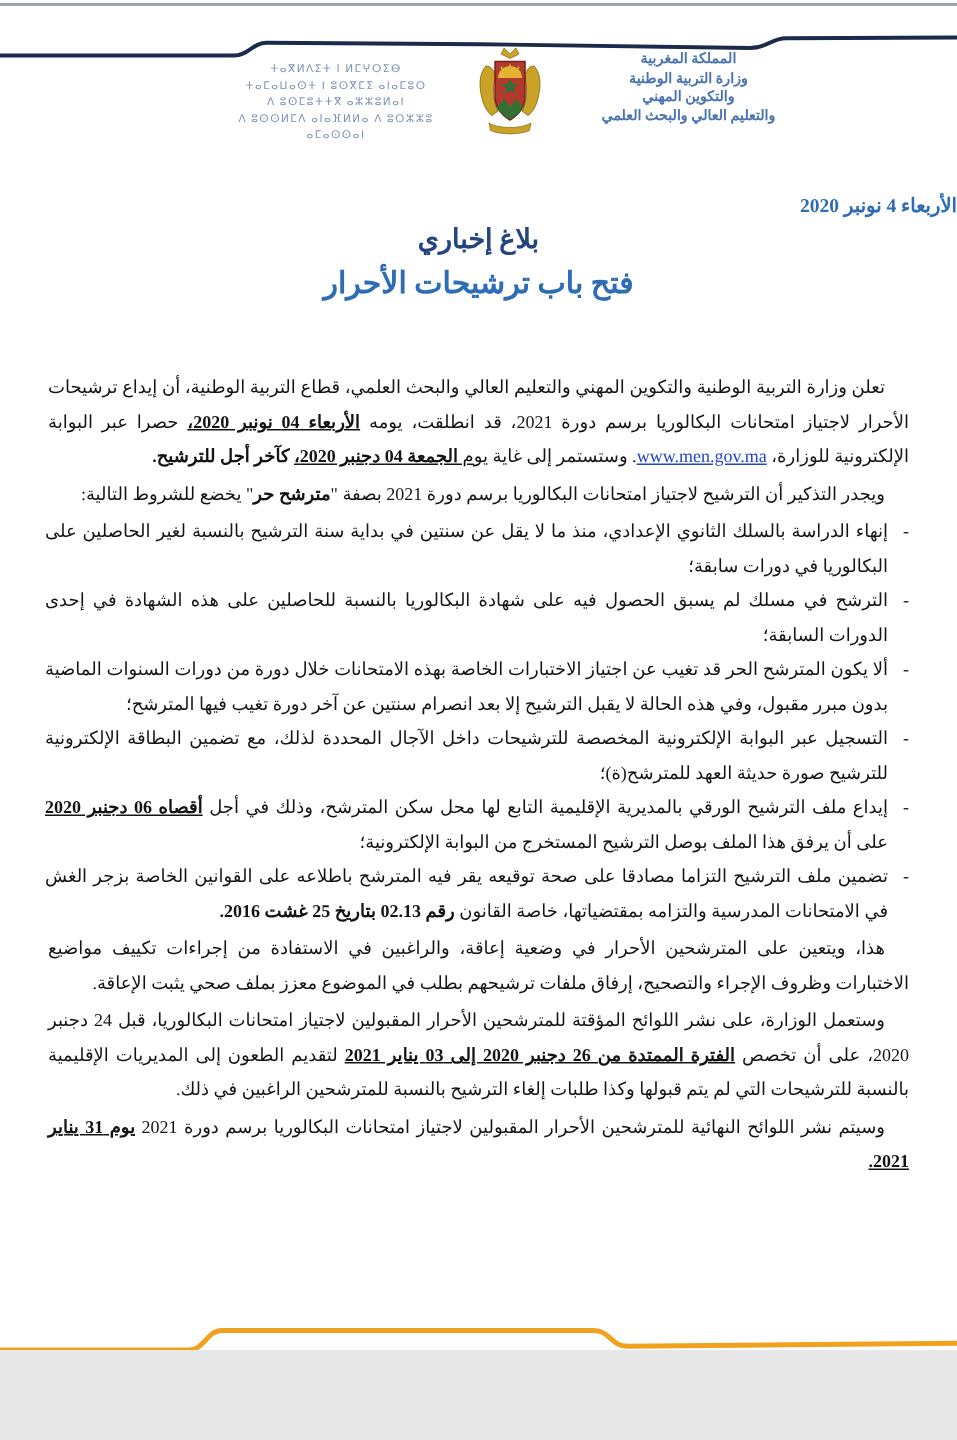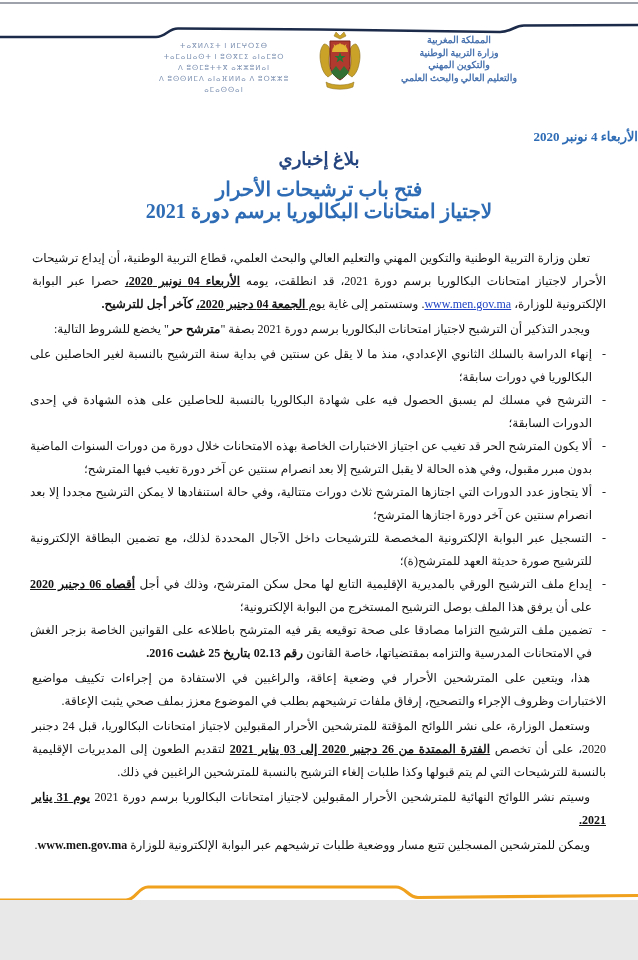--- a/index.html
+++ b/index.html
@@ -111,39 +111,36 @@
     <div>وزارة التربية الوطنية</div>
     <div>والتكوين المهني</div>
     <div>والتعليم العالي والبحث العلمي</div>
   </div>
 
   <div class="kicker">بلاغ إخباري</div>
   <div class="date">الأربعاء 4 نونبر 2020</div>
 
   <div class="subject">
     <div>فتح باب ترشيحات الأحرار</div>
-    <div>لاجتياز امتحانات البكالوريا برسم دورة 2021</div>
   </div>
 
   <div class="body">
     <p><span>تعلن وزارة التربية الوطنية والتكوين المهني والتعليم العالي والبحث العلمي، قطاع التربية الوطنية، أن إيداع ترشيحات الأحرار لاجتياز امتحانات البكالوريا برسم دورة 2021،  قد انطلقت،  يومه </span><span class="b u">الأربعاء 04 نونبر 2020،</span><span> حصرا عبر البوابة الإلكترونية للوزارة، </span><span dir="ltr" class="link">www.men.gov.ma</span><span>. وستستمر إلى غاية </span><span class="u">يوم </span><span class="b u">الجمعة 04 دجنبر 2020،</span><span> </span><span class="b">كآخر أجل للترشيح.</span></p>
     <p><span>ويجدر التذكير أن الترشيح لاجتياز امتحانات البكالوريا برسم دورة 2021 بصفة "</span><span class="b">مترشح حر</span><span>" يخضع للشروط التالية:</span></p>
     <ul>
       <li><span>إنهاء الدراسة بالسلك الثانوي الإعدادي، منذ ما لا يقل عن سنتين في بداية سنة الترشيح بالنسبة لغير الحاصلين على البكالوريا في دورات سابقة؛</span></li>
       <li><span>الترشح في مسلك لم يسبق الحصول فيه على شهادة البكالوريا بالنسبة للحاصلين على هذه الشهادة في إحدى الدورات السابقة؛</span></li>
       <li><span>ألا يكون المترشح الحر قد تغيب عن اجتياز الاختبارات الخاصة بهذه الامتحانات خلال دورة من دورات السنوات الماضية بدون مبرر مقبول، وفي هذه الحالة لا يقبل الترشيح إلا بعد انصرام سنتين عن آخر دورة تغيب فيها المترشح؛</span></li>
-      <li><span>ألا يتجاوز عدد الدورات التي اجتازها المترشح ثلاث دورات متتالية، وفي حالة استنفادها لا يمكن الترشيح مجددا إلا بعد انصرام سنتين عن آخر دورة اجتازها المترشح؛</span></li>
       <li><span>التسجيل عبر البوابة الإلكترونية المخصصة للترشيحات داخل الآجال المحددة لذلك، مع تضمين البطاقة الإلكترونية للترشيح صورة حديثة العهد للمترشح(ة)؛</span></li>
       <li><span>إيداع ملف الترشيح الورقي بالمديرية الإقليمية التابع لها محل سكن المترشح، وذلك في أجل </span><span class="b u">أقصاه 06 دجنبر 2020</span><span> على أن يرفق هذا الملف بوصل الترشيح المستخرج من البوابة الإلكترونية؛</span></li>
       <li><span>تضمين ملف الترشيح التزاما مصادقا على صحة توقيعه يقر فيه المترشح باطلاعه على القوانين الخاصة بزجر الغش في الامتحانات المدرسية والتزامه بمقتضياتها، خاصة القانون </span><span class="b">رقم 02.13 بتاريخ 25 غشت 2016.</span></li>
     </ul>
     <p><span>هذا، ويتعين على المترشحين الأحرار في وضعية إعاقة، والراغبين في الاستفادة من إجراءات تكييف مواضيع الاختبارات وظروف الإجراء والتصحيح، إرفاق ملفات ترشيحهم بطلب في الموضوع معزز بملف صحي يثبت الإعاقة.</span></p>
     <p><span>وستعمل الوزارة، على نشر اللوائح المؤقتة للمترشحين الأحرار المقبولين لاجتياز امتحانات البكالوريا، قبل 24 دجنبر 2020، على أن تخصص </span><span class="b u">الفترة الممتدة من 26 دجنبر 2020 إلى 03 يناير 2021</span><span> لتقديم الطعون إلى المديريات الإقليمية بالنسبة للترشيحات التي لم يتم قبولها وكذا طلبات إلغاء الترشيح بالنسبة للمترشحين الراغبين في ذلك.</span></p>
     <p><span>وسيتم نشر اللوائح النهائية للمترشحين الأحرار المقبولين لاجتياز امتحانات البكالوريا برسم دورة 2021 </span><span class="b u">يوم 31 يناير 2021.</span></p>
-    <p><span>ويمكن للمترشحين المسجلين تتبع مسار ووضعية طلبات ترشيحهم عبر البوابة الإلكترونية للوزارة </span><span class="b" dir="ltr">www.men.gov.ma</span><span>.</span></p>
   </div>
 
   <svg class="footer-rule" width="638" height="26" viewBox="0 0 638 26">
     <path d="M0,22 L126,22 C136,22 138,9 148,9 L396,9 C406,9 408,19.5 418,19.5 L638,17.5" fill="none" stroke="#f0a11d" stroke-width="3.2" stroke-linecap="round"></path>
   </svg>
 
   <div class="footer-line1">المديرية المكلفة بتدبير مجال التواصل</div>
   <div class="footer-line2"><span>المقر المركزي للوزارة - باب الرواح - الرباط -  الهاتف :  </span><span dir="ltr">05 37 68 72 52</span><span>  الفاكس: </span><span dir="ltr">0537 687255</span></div>
 
   <div class="scan-edge bottom"></div>

